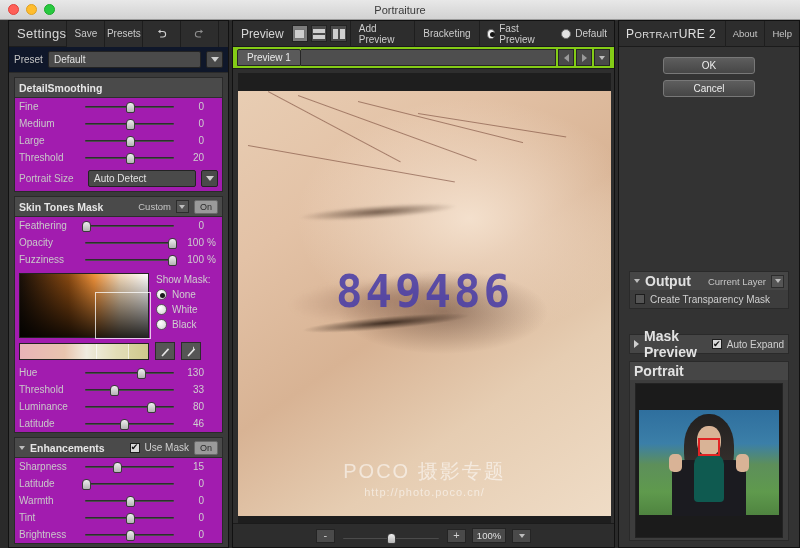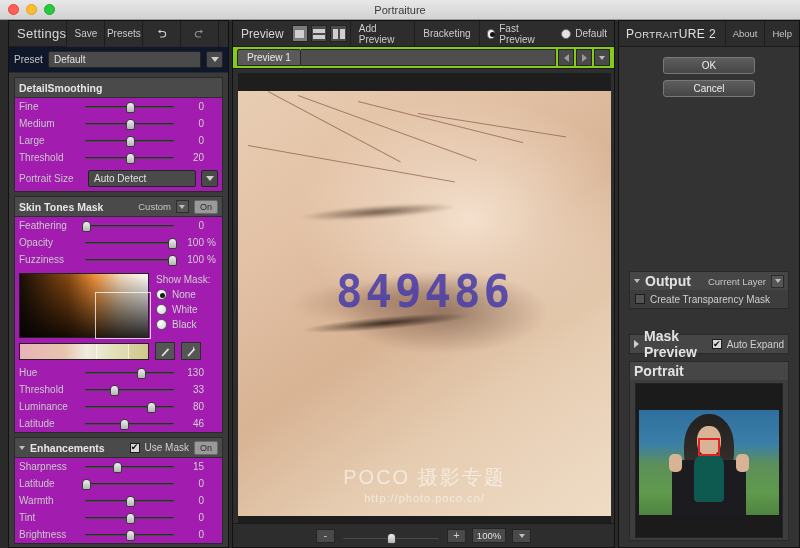--- a/index.html
+++ b/index.html
@@ -268,21 +268,21 @@
     position: absolute; background: rgba(110,60,45,.55);
     transform-origin: left center; filter: blur(.3px);
   }
   .wm-num {
     position: absolute; left: 50%; top: 175px; transform: translateX(-50%);
     font-family: "DejaVu Sans Mono", monospace;
     font-size: 44px; font-weight: bold; letter-spacing: 3px;
     color: #4b3fa8; opacity: .88; white-space: nowrap;
   }
   .wm-poco {
-    position: absolute; left: 50%; bottom: 12px; transform: translateX(-50%);
+    position: absolute; left: 50%; bottom: 18px; transform: translateX(-50%);
     text-align: center; color: rgba(255,255,255,.55); white-space: nowrap;
   }
   .wm-poco .p1 { font-size: 20px; letter-spacing: 2px; }
   .wm-poco .p2 { font-size: 11px; letter-spacing: 1px; margin-top: 1px; }
 
   .pv-bottom {
     position: absolute; left: 0; bottom: 0; width: 100%; height: 24px;
     background: #2d2d2d; display: flex; align-items: center; justify-content: center;
     gap: 6px; border-top: 1px solid #1b1b1b;
   }

